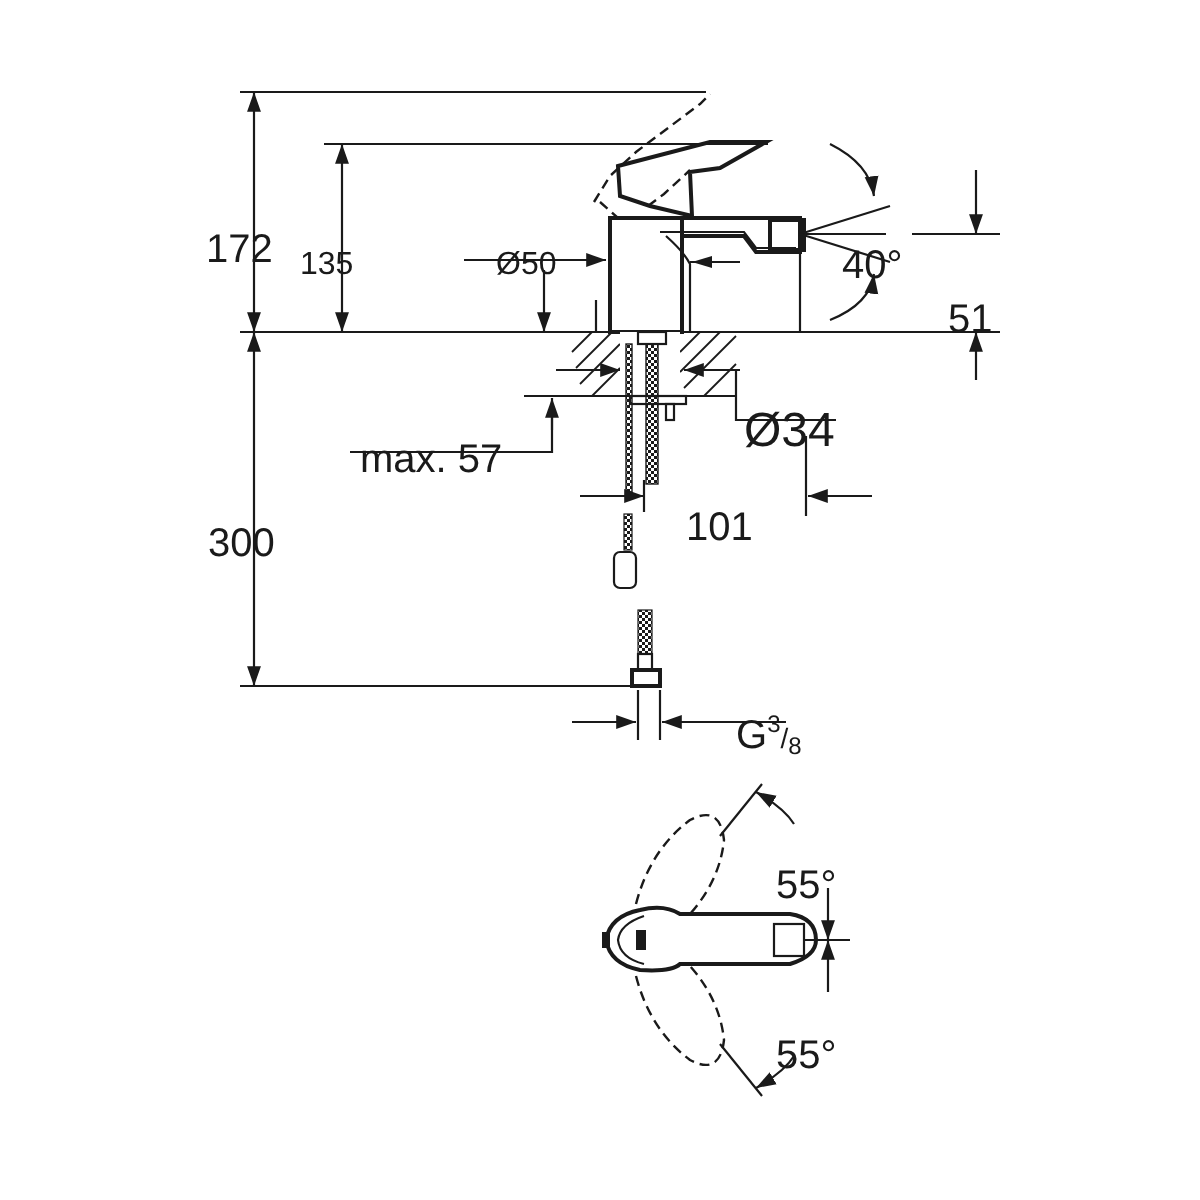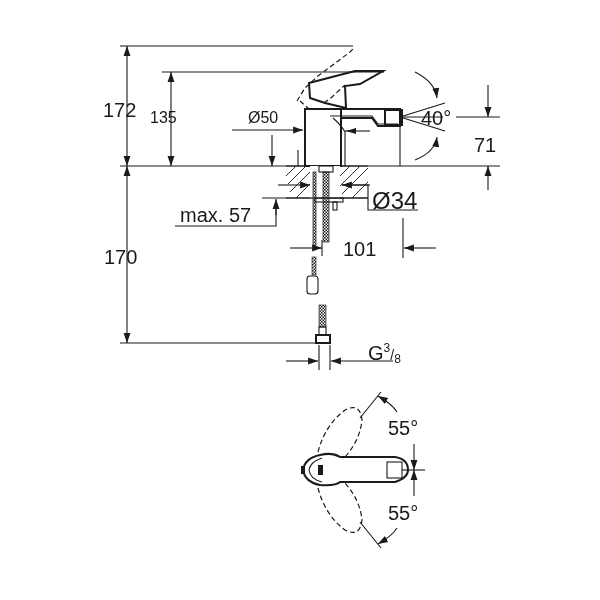--- a/index.html
+++ b/index.html
@@ -2,21 +2,21 @@
 <html><head>
 <meta charset="utf-8">
 <style>
   html, body { margin: 0; padding: 0; background: #ffffff; }
   #canvas { position: relative; width: 600px; height: 600px; background: #ffffff; overflow: hidden; }
   svg { position: absolute; left: 0; top: 0; }
   .ln { stroke: #1a1a1a; stroke-width: 1.1; fill: none; }
   .thick { stroke: #1a1a1a; stroke-width: 2; fill: none; }
   .dash { stroke: #1a1a1a; stroke-width: 1.2; fill: none; stroke-dasharray: 5 3; }
   .hatch { stroke: #1a1a1a; stroke-width: 0.9; }
-  .lbl { position: absolute; font-family: "Liberation Sans", sans-serif; font-size: 19px; color: #1a1a1a; white-space: nowrap; line-height: 1; }
+  .lbl { position: absolute; font-family: "Liberation Sans", sans-serif; font-size: 19px; color: #1a1a1a; white-space: nowrap; line-height: 1; margin-top: 15px; }
   .sup { font-size: 12px; position: relative; top: -8px; }
   .sub { font-size: 12px; position: relative; top: 3px; }
 </style>
 </head>
 <body>
 
 <div id="canvas">
 <svg width="600" height="600" viewBox="0 0 600 600">
   <defs>
     <marker id="arr" viewBox="0 0 10 10" refX="10" refY="5" markerWidth="9" markerHeight="9" orient="auto-start-reverse">
@@ -135,23 +135,23 @@
     <path class="ln" d="M378,544 Q392,536 397,528" marker-start="url(#arr)"></path>
     <line class="ln" x1="414" y1="444" x2="414" y2="470" marker-end="url(#arr)"></line>
     <line class="ln" x1="414" y1="496" x2="414" y2="470" marker-end="url(#arr)"></line>
   </g>
 </svg>
 
 <div class="lbl" style="left:103px;top:100px;font-size:20px">172</div>
 <div class="lbl" style="left:150px;top:110px;font-size:16px">135</div>
 <div class="lbl" style="left:248px;top:110px;font-size:16px">Ø50</div>
 <div class="lbl" style="left:421px;top:108px;font-size:20px">40°</div>
-<div class="lbl" style="left:474px;top:135px;font-size:20px">71</div>
+<div class="lbl" style="left:474px;top:135px;font-size:20px">51</div>
 <div class="lbl" style="left:372px;top:189px;font-size:24px">Ø34</div>
 <div class="lbl" style="left:180px;top:205px;font-size:20px">max. 57</div>
 <div class="lbl" style="left:343px;top:239px;font-size:20px">101</div>
-<div class="lbl" style="left:104px;top:247px;font-size:20px">170</div>
+<div class="lbl" style="left:104px;top:247px;font-size:20px">300</div>
 <div class="lbl" style="left:368px;top:343px;font-size:20px">
   <span>G</span><span class="sup">3</span><span style="font-size:14px">/</span><span class="sub">8</span>
 </div>
 <div class="lbl" style="left:388px;top:418px;font-size:20px">55°</div>
 <div class="lbl" style="left:388px;top:503px;font-size:20px">55°</div>
 </div>
 
 </body></html>

